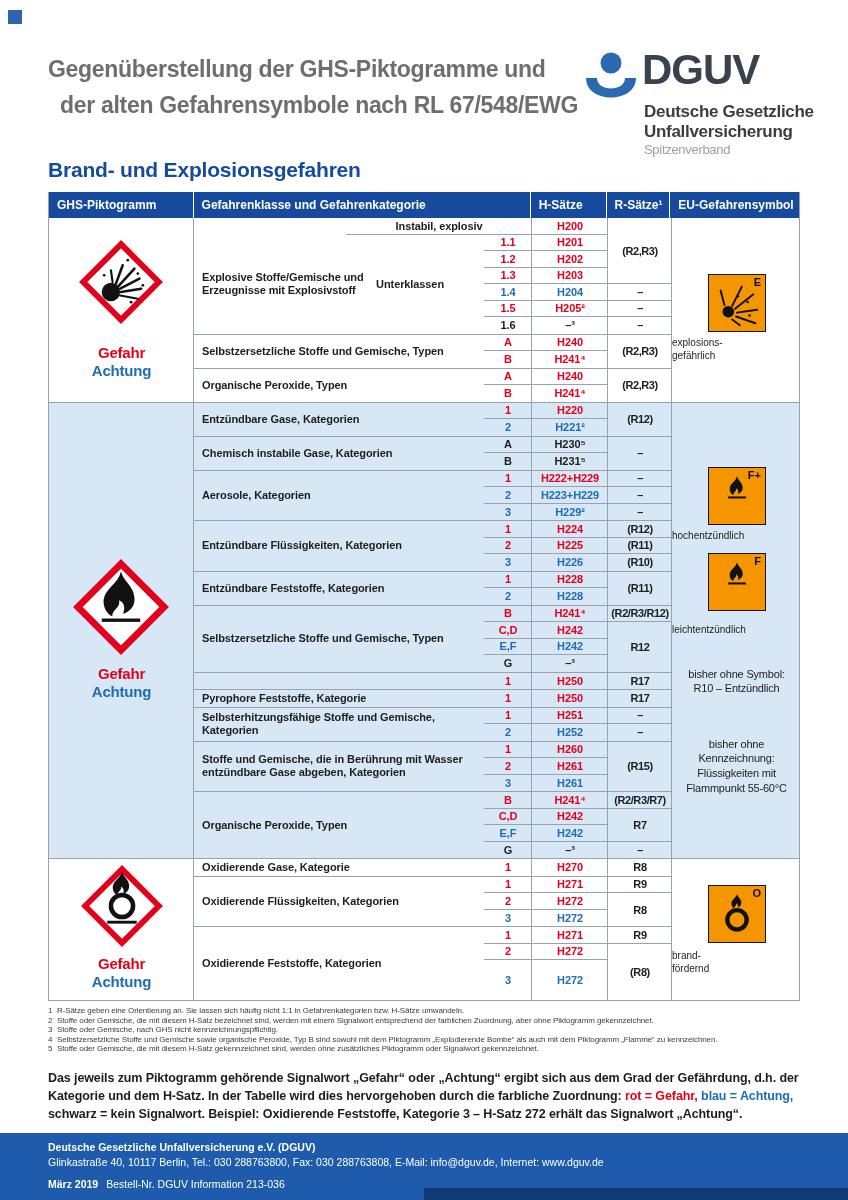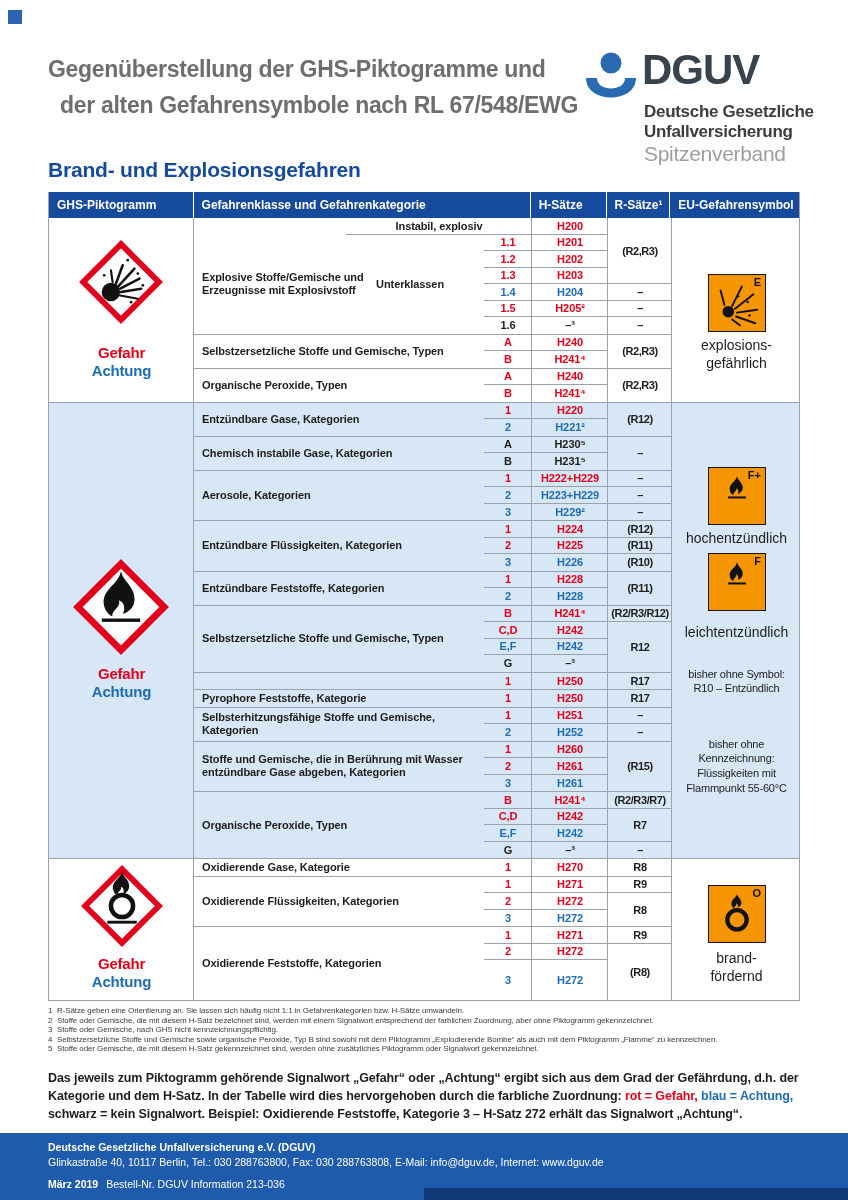--- a/index.html
+++ b/index.html
@@ -6,21 +6,21 @@
   html,body{width:848px;height:1200px}
   body{position:relative;width:848px;height:1200px;background:#fff;overflow:hidden;
        font-family:"Liberation Sans","DejaVu Sans",sans-serif;color:#1d1d1b}
   .corner{position:absolute;left:8px;top:10px;width:14px;height:14px;background:#2e64ae}
   .t1{position:absolute;left:48px;top:56px;font-size:23px;font-weight:bold;color:#6e6e6e;letter-spacing:-0.3px}
   .t2{position:absolute;left:60px;top:92px;font-size:23px;font-weight:bold;color:#6e6e6e;letter-spacing:-0.3px}
   .lg-mark{position:absolute;left:585px;top:52px}
   .lg-word{position:absolute;left:642px;top:46px;font-size:42px;font-weight:bold;color:#39434d;letter-spacing:-1px}
   .lg-s1{position:absolute;left:644px;top:102px;font-size:17px;font-weight:bold;color:#3d3d3d;letter-spacing:-0.3px}
   .lg-s2{position:absolute;left:644px;top:122px;font-size:17px;font-weight:bold;color:#3d3d3d;letter-spacing:-0.3px}
-  .lg-s3{position:absolute;left:644px;top:142px;font-size:21px;color:#9e9e9e;letter-spacing:-0.3px}
+  .lg-s3{position:absolute;left:644px;top:142px;font-size:13px;color:#9e9e9e;letter-spacing:-0.3px}
   .sect{position:absolute;left:48px;top:158px;font-size:21px;font-weight:bold;color:#164a9c;letter-spacing:-0.2px}
 
   .tbl{position:absolute;left:48px;top:192px;width:752px;border:1px solid #9aa3ad;border-top:none}
   .thead{display:flex;height:26px;background:#164a9c}
   .th{color:#fff;font-weight:bold;font-size:12px;display:flex;align-items:center;padding-left:8px;border-right:1px solid #fff}
   .th1{width:145px}.th2{width:338px}.th3{width:76px}.th4{width:64px}.th5{width:129px;border-right:none}
   .vl{position:absolute;top:26px;bottom:0;width:1px;background:#9aa3ad;z-index:5}
   .vl1{left:144px}.vl2{left:482px}.vl3{left:558px}.vl4{left:622px}
 
   .grp{display:flex;position:relative}
@@ -44,21 +44,21 @@
   .instabil{grid-column:1/3;display:flex}
   .instabil-in{width:186px;margin-left:auto;display:flex;align-items:center;justify-content:center;
                border-bottom:1px solid #9aa3ad;color:#1d1d1b}
 
   .dia{position:absolute}
   .sig{position:absolute;width:100%;text-align:center;font-weight:bold;font-size:15px;letter-spacing:-0.2px}
   .sigd{color:#e2001a}.sigw{color:#1e6cb5}
 
   .eus{position:absolute;width:58px;height:58px;background:#f59600;border:1px solid #141414}
   .eul{position:absolute;top:1px;right:4px;font-size:11px;font-weight:bold;color:#111}
-  .euc{position:absolute;width:100%;text-align:center;font-size:14px;color:#1d1d1b;line-height:1.3;white-space:pre-line}
+  .euc{position:absolute;width:100%;text-align:left;font-size:10px;color:#1d1d1b;line-height:1.3;white-space:pre-line}
   .eun{position:absolute;width:100%;text-align:center;font-size:11px;color:#1d1d1b;line-height:1.35;
        white-space:pre-line;letter-spacing:-0.2px}
 
   .fns{position:absolute;left:48px;top:1006px;width:764px}
   .fn{display:flex;font-size:8px;color:#3c3c3c;line-height:9.6px;letter-spacing:-0.1px}
   .fn .n{width:9px;flex:none}
 
   .para{position:absolute;left:48px;top:1070px;width:756px;font-size:12.5px;font-weight:bold;
         color:#1d1d1b;line-height:1.42;letter-spacing:-0.1px}
   .para .pr{color:#e2001a}.para .pb{color:#1e6cb5}

